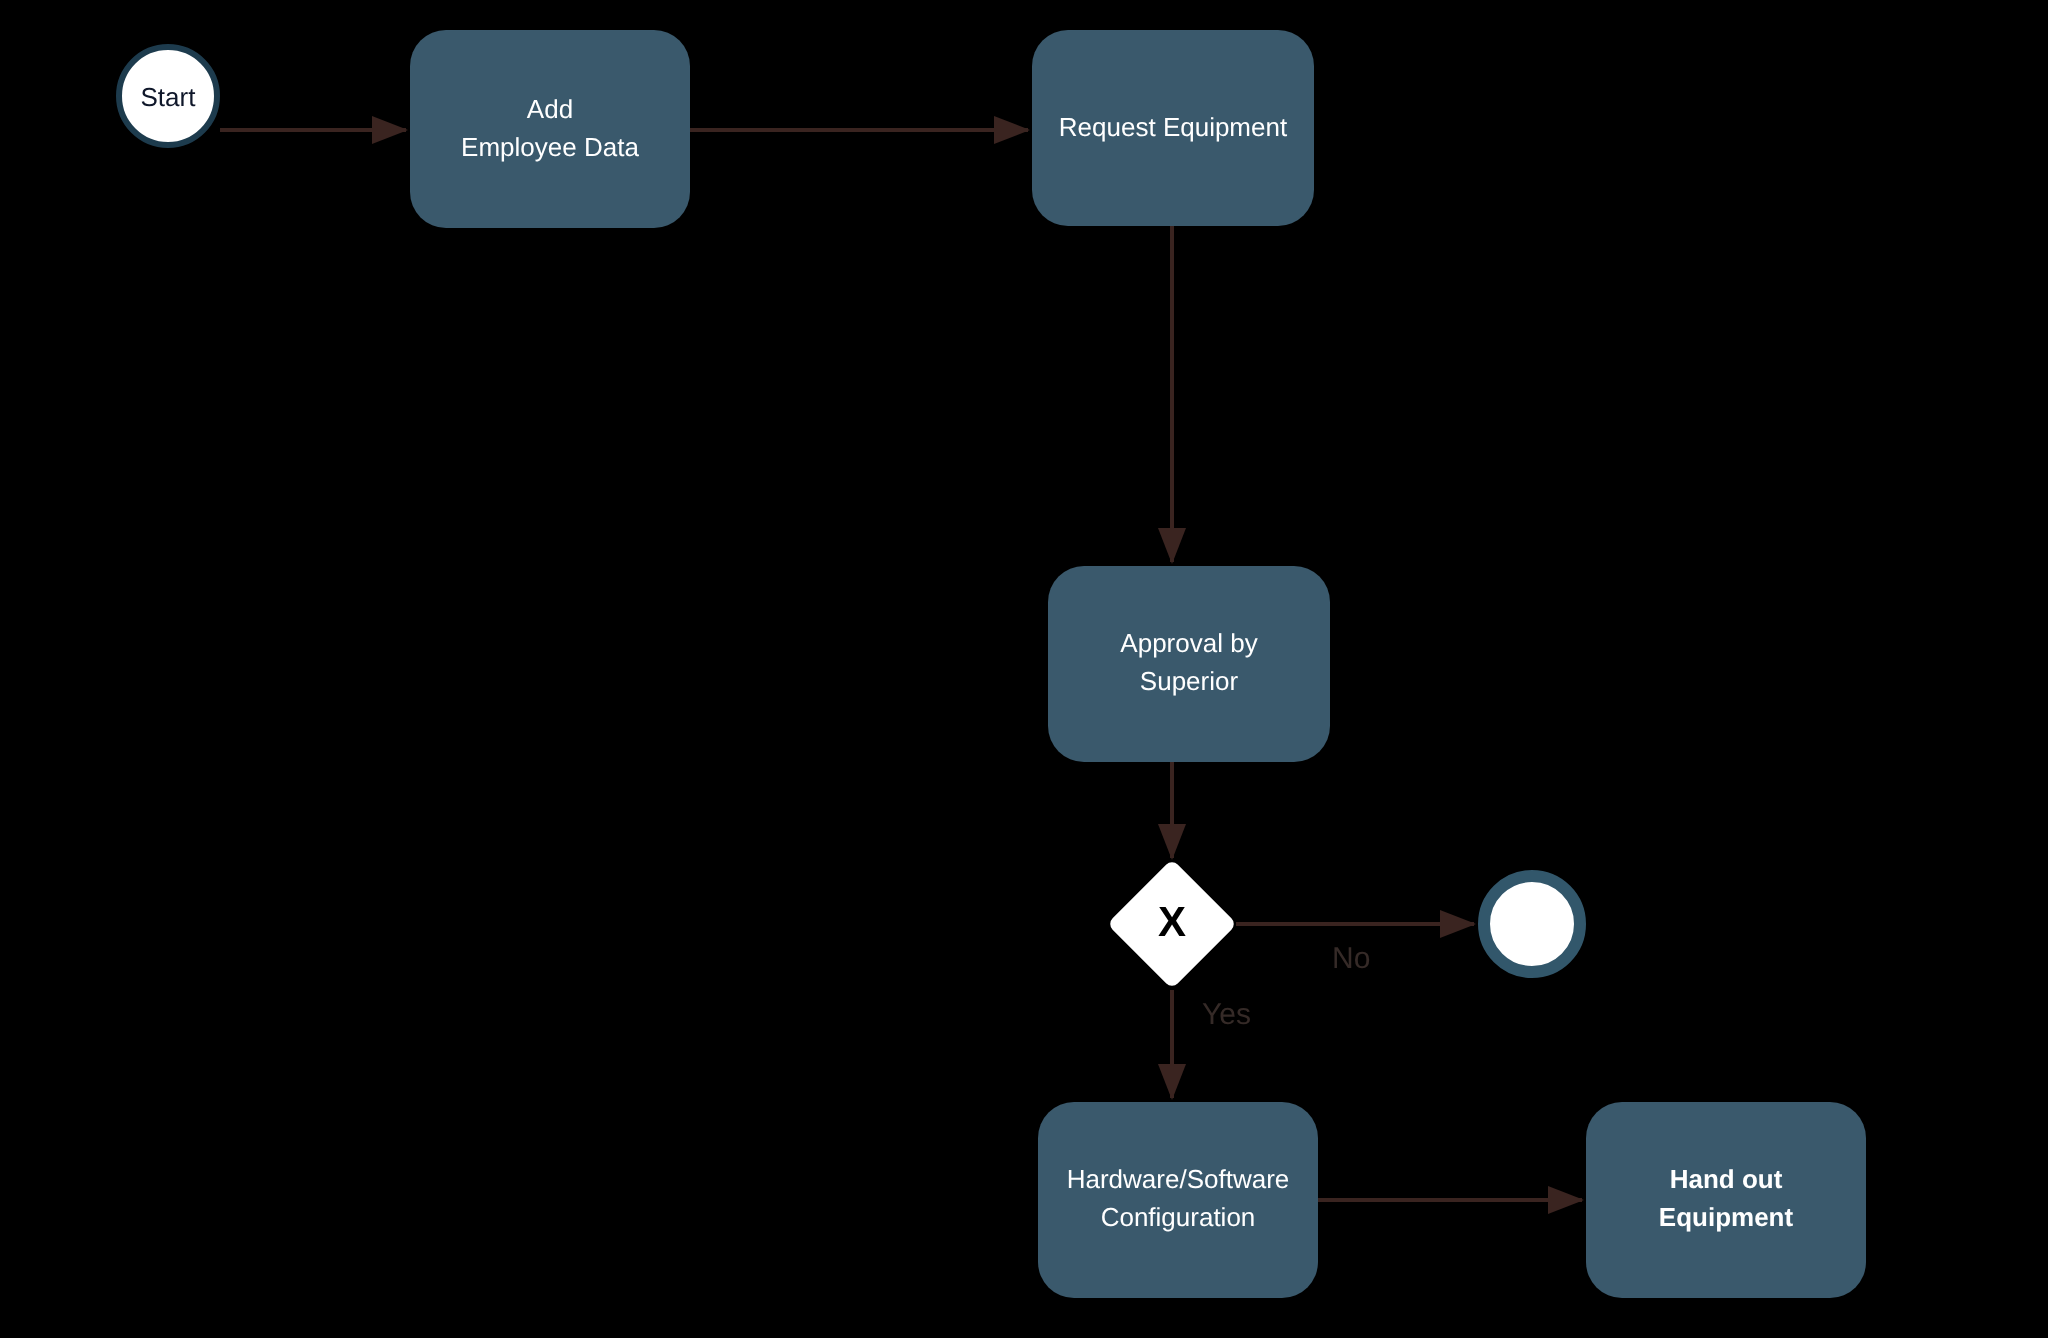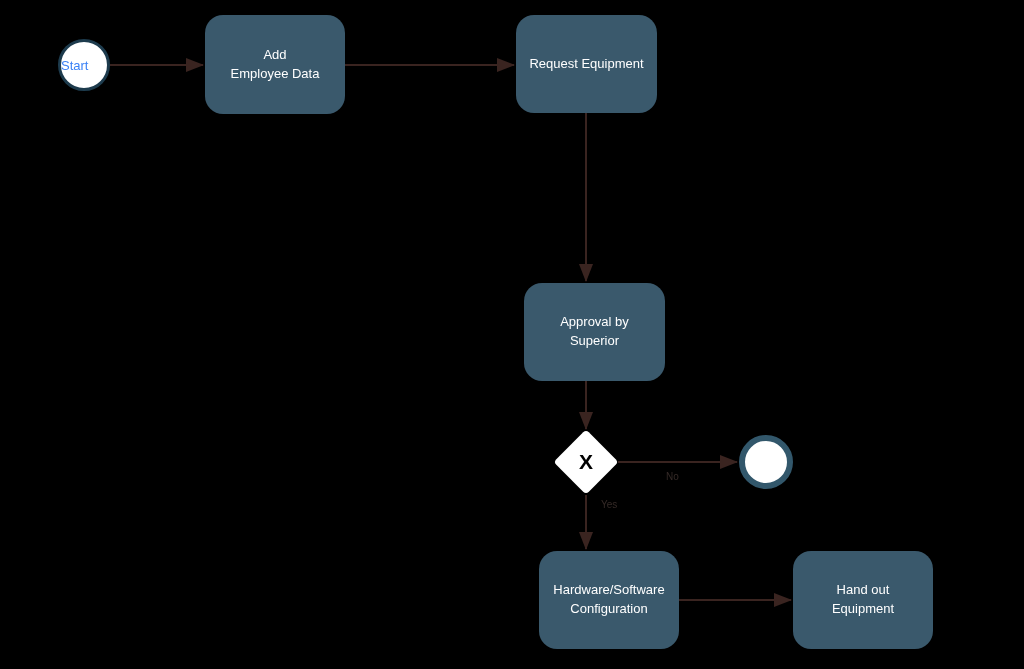--- a/index.html
+++ b/index.html
@@ -32,27 +32,27 @@
     border-radius:18px;
     display:flex;align-items:center;justify-content:center;
     text-align:center;
     font-size:13px;line-height:1.45;
     white-space:pre-line;
     padding:4px;box-sizing:border-box;
   }
   .task span{white-space:pre-line;}
   .event-start{
     position:absolute;
-    left:58px;top:39px;
+    left:58px;top:22px;
     width:46px;height:46px;
     background:var(--event-fill);
     border:3px solid var(--event-border);
     border-radius:50%;
-    display:flex;align-items:center;
-    color:#3b82f6;font-size:13px;
+    display:flex;align-items:center;justify-content:center;
+    color:#0f172a;font-size:13px;
   }
   .event-end{
     position:absolute;
     left:739px;top:435px;
     width:42px;height:42px;
     background:var(--event-fill);
     border:6px solid var(--end-ring);
     border-radius:50%;
     box-sizing:content-box;
   }
@@ -66,30 +66,30 @@
     border-radius:4px;
   }
   .gateway span{
     transform:rotate(-45deg);
     color:var(--gateway-text);
     font-weight:bold;font-size:21px;
   }
   .edge-label{
     position:absolute;
     color:var(--edge-label);
-    font-size:10px;
+    font-size:15px;
   }
   .edge-label.no{left:666px;top:471px;}
   .edge-label.yes{left:601px;top:499px;}
   
   .t-add{left:205px;top:15px;width:140px;height:99px;}
   .t-request{left:516px;top:15px;width:141px;height:98px;}
   .t-approval{left:524px;top:283px;width:141px;height:98px;}
-  .t-config{left:519px;top:551px;width:140px;height:98px;margin-left:20px;}
-  .t-handout{left:793px;top:551px;width:140px;height:98px;}
+  .t-config{left:519px;top:551px;width:140px;height:98px;}
+  .t-handout{left:793px;top:551px;width:140px;height:98px;font-weight:bold;}
 </style>
 </head>
 <body>
 
 <div class="canvas">
 
   <svg class="edges" viewBox="0 0 1024 669" xmlns="http://www.w3.org/2000/svg">
     <defs>
       <marker id="ah" markerUnits="userSpaceOnUse" markerWidth="18" markerHeight="14" refX="17" refY="7" orient="auto">
         <path class="arrowhead" d="M0,0 L18,7 L0,14 Z"></path>

